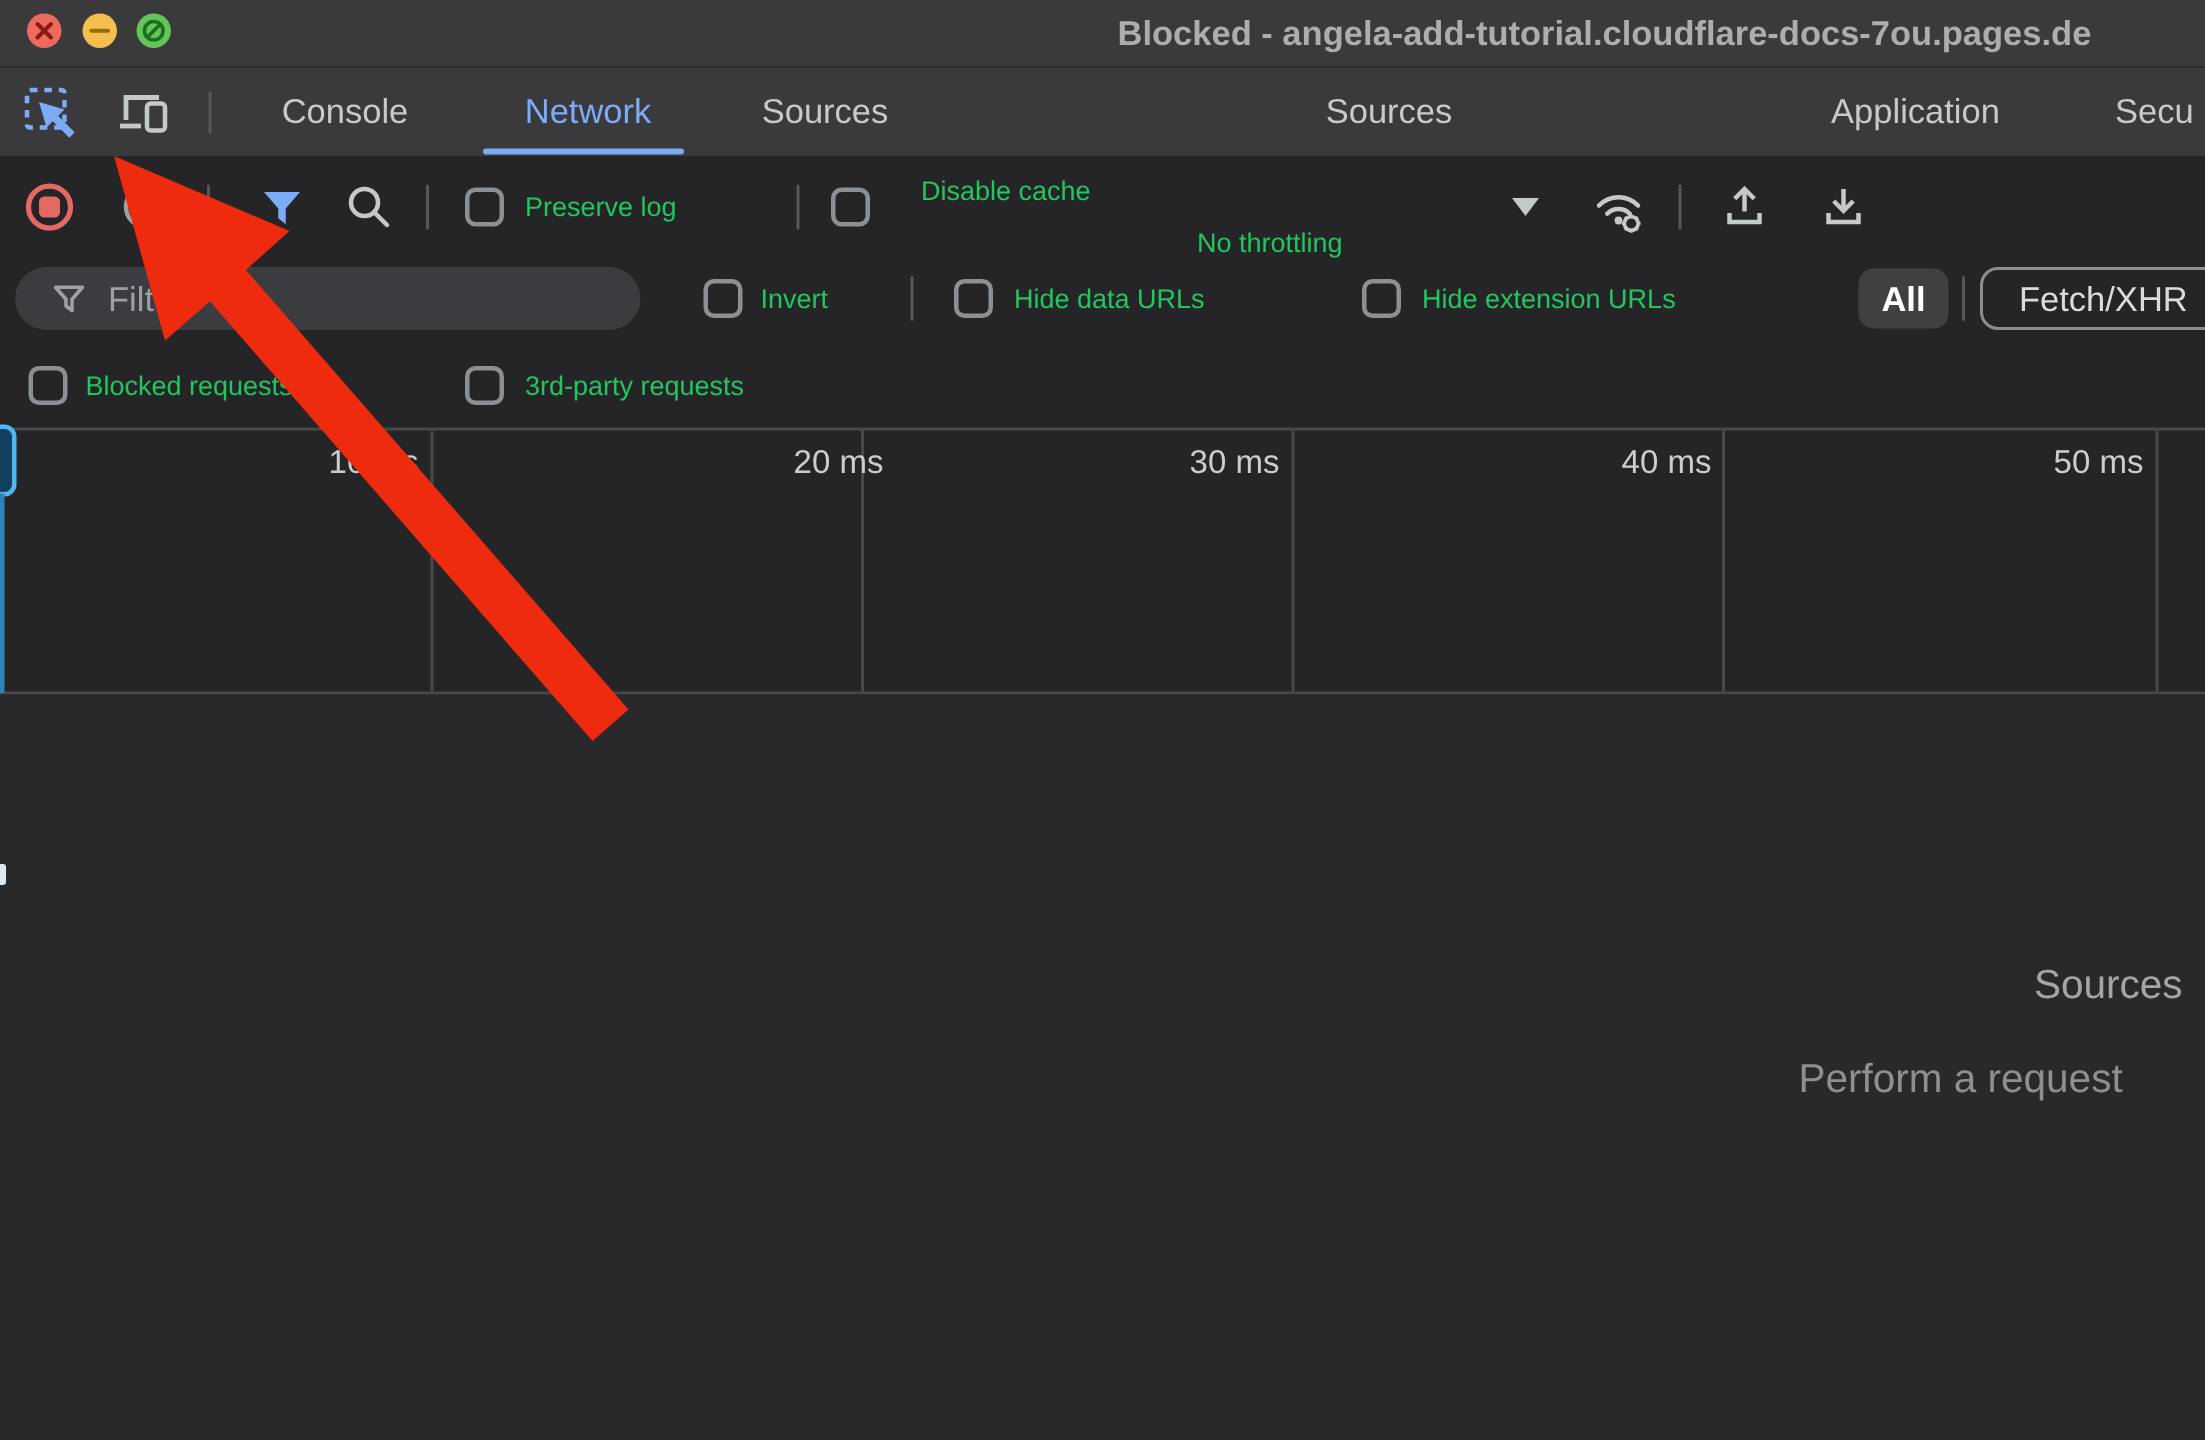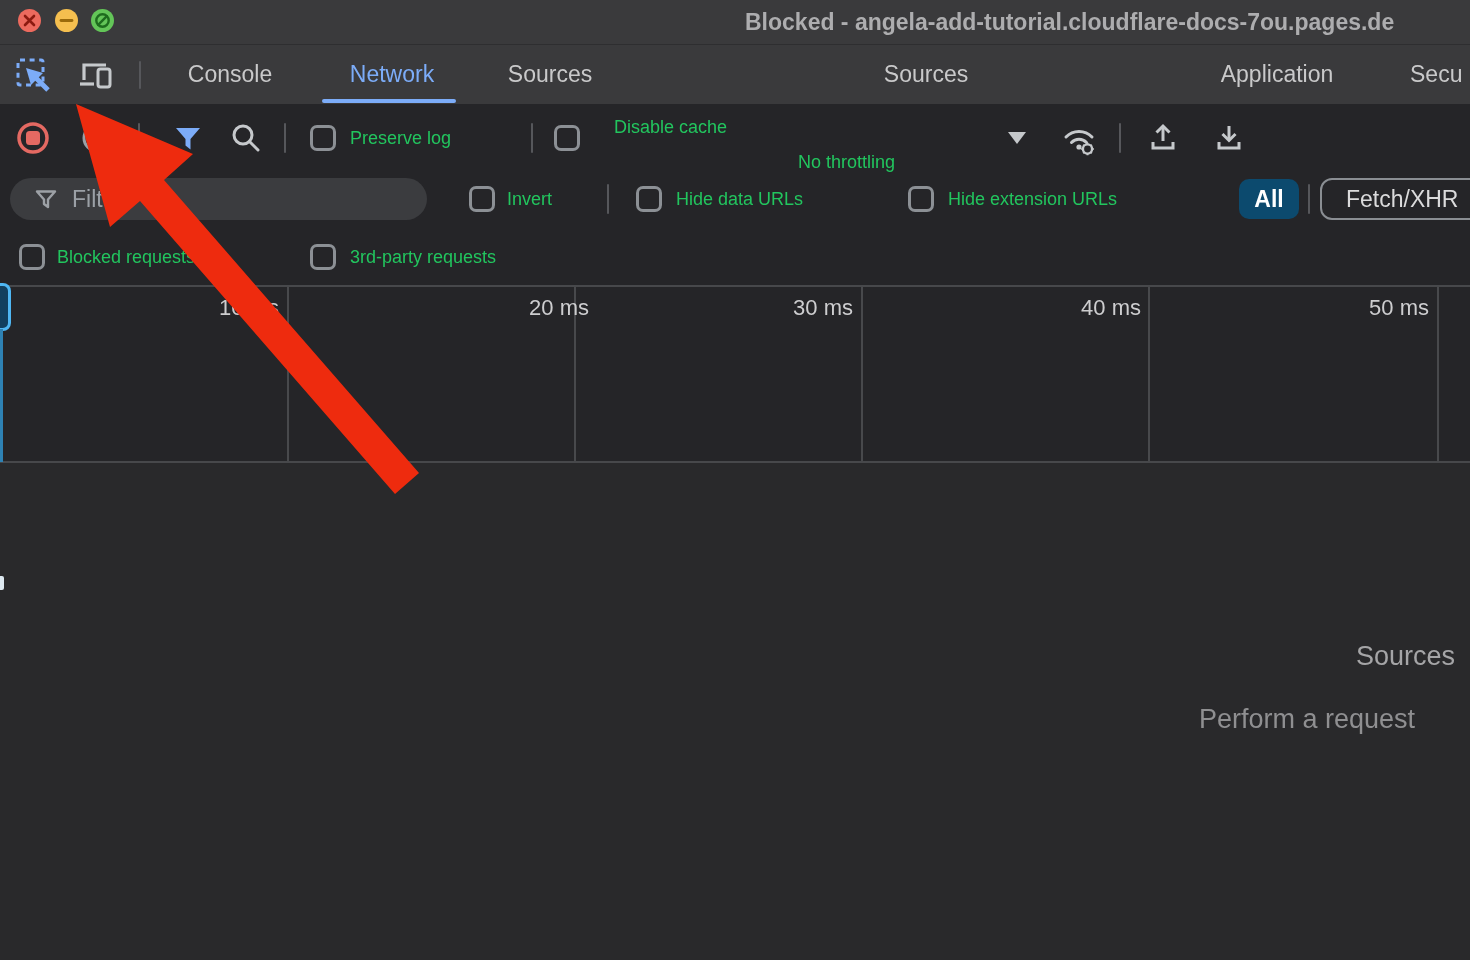--- a/index.html
+++ b/index.html
@@ -37,21 +37,21 @@
   .lbl { position:absolute; font-size:18px; line-height:26px; color:#22c55e; white-space:nowrap; }
 
   #filter-pill { position:absolute; left:10px; top:178px; width:417px; height:42px;
                  border-radius:21px; background:#3B3C3F; }
   #filter-input { position:absolute; left:72px; top:181px; width:340px; height:36px;
                   background:transparent; border:none; outline:none; font-size:23px;
                   color:#E8EAED; font-family:"Liberation Sans", sans-serif; }
   #filter-input::placeholder { color:#9BA0A6; opacity:1; }
 
   #all-chip { position:absolute; left:1239px; top:179px; width:60px; height:40px;
-              border-radius:10px; background:#0c4a6e; color:#FFFFFF; font-size:23px;
+              border-radius:10px; background:#404040; color:#FFFFFF; font-size:23px;
               font-weight:600; text-align:center; line-height:40px; }
   #fetch-chip { position:absolute; left:1320px; top:178px; width:168px; height:42px;
                 border:2px solid #8A8E93; border-radius:12px; color:#DBDBDC; font-size:23px;
                 line-height:38px; padding-left:24px; white-space:nowrap; }
 
   .caret { position:absolute; width:0; height:0; border-left:9px solid transparent;
            border-right:9px solid transparent; border-top:12px solid #C5C8CB; }
 
   .gline { position:absolute; top:287px; width:2px; height:174px; background:#48494C; }
   .tmark { position:absolute; top:295px; font-size:22px; color:#CDCDCF; white-space:nowrap; }

